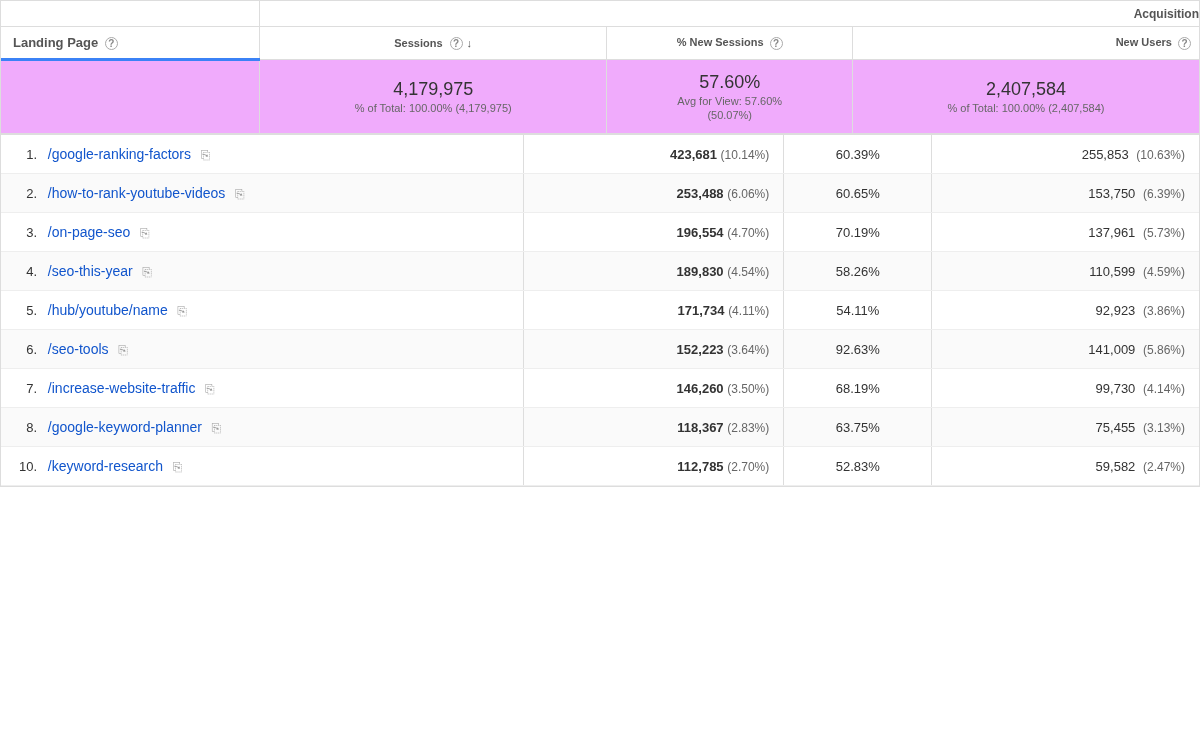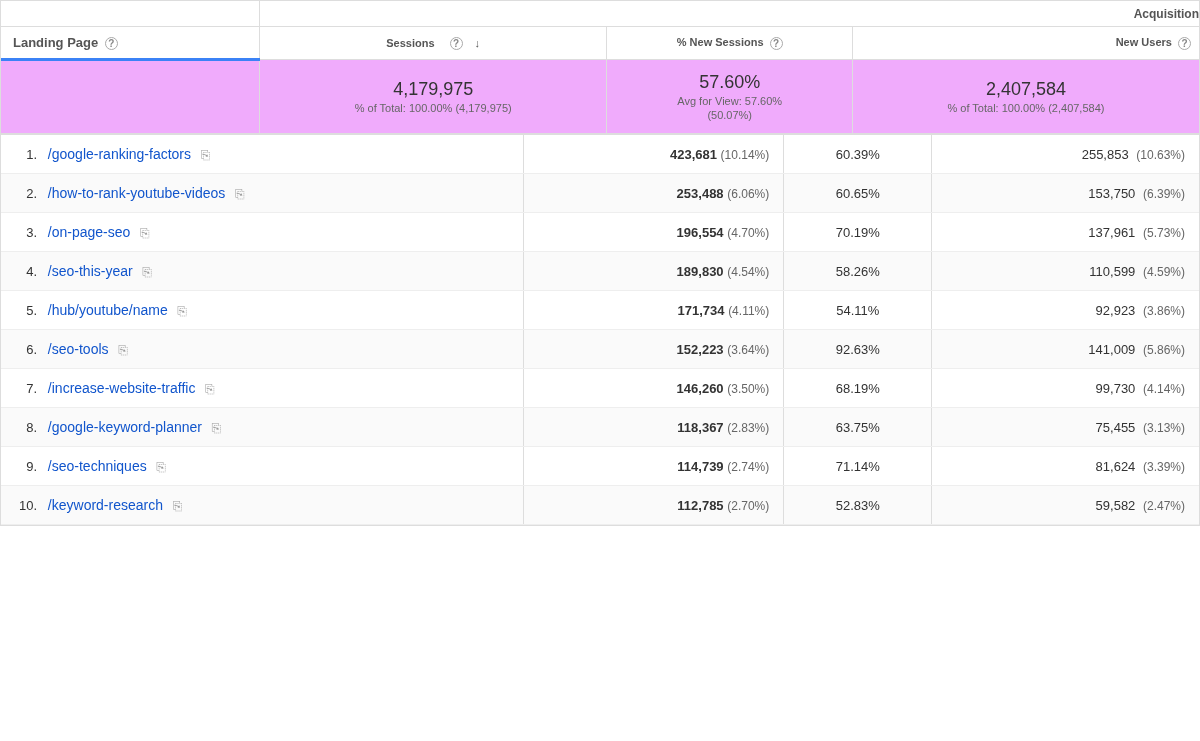--- a/index.html
+++ b/index.html
@@ -32,21 +32,21 @@
       font-weight: bold;
       color: #555;
       border-bottom: 3px solid #3b82f6;
       vertical-align: middle;
       margin-left: 30px;
     }
     .sessions-header {
       display: flex;
       align-items: center;
       justify-content: center;
-      gap: 12px;
+      gap: 4px;
     }
     .sort-arrow {
       color: #555;
       font-size: 11px;
     }
     .help-icon {
       display: inline-block;
       width: 13px;
       height: 13px;
       border: 1px solid #aaa;
@@ -345,37 +345,20 @@
     <span class="sessions-pct">(2.83%)</span>
   </td>
           <td class="pct-new-col"><span>63.75%</span></td>
           <td class="new-users-col">
     <span class="new-users-main">75,455</span>
     <span class="new-users-pct">(3.13%)</span>
   </td>
         </tr>
         <tr class="data-row">
           <td class="landing-col" style="padding-left: 12px;">
-    <span class="row-num">9.</span>
-    &nbsp;
-    <a href="#" class="page-link">/seo-techniques</a>
-    <span class="copy-icon">⎘</span>
-  </td>
-          <td class="sessions-col">
-    <span class="sessions-main">114,739</span>
-    <span class="sessions-pct">(2.74%)</span>
-  </td>
-          <td class="pct-new-col"><span>71.14%</span></td>
-          <td class="new-users-col">
-    <span class="new-users-main">81,624</span>
-    <span class="new-users-pct">(3.39%)</span>
-  </td>
-        </tr>
-        <tr class="data-row">
-          <td class="landing-col" style="padding-left: 12px;">
     <span class="row-num">10.</span>
     &nbsp;
     <a href="#" class="page-link">/keyword-research</a>
     <span class="copy-icon">⎘</span>
   </td>
           <td class="sessions-col">
     <span class="sessions-main">112,785</span>
     <span class="sessions-pct">(2.70%)</span>
   </td>
           <td class="pct-new-col"><span>52.83%</span></td>

